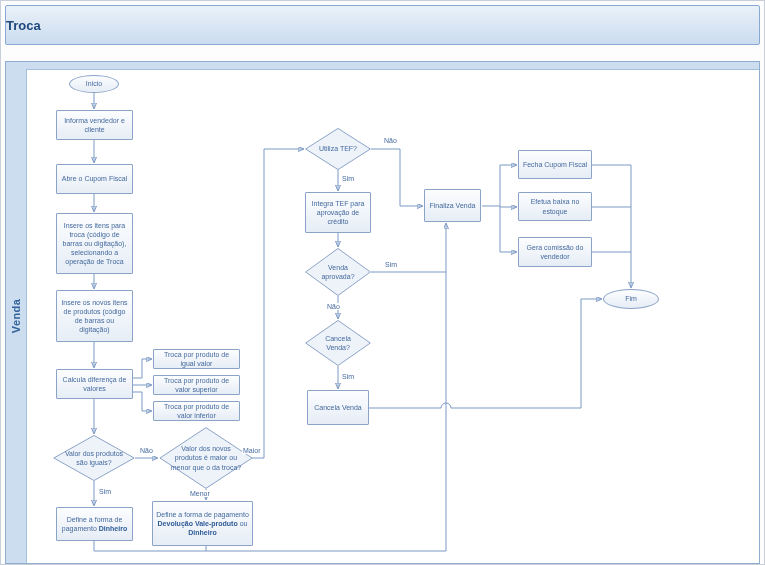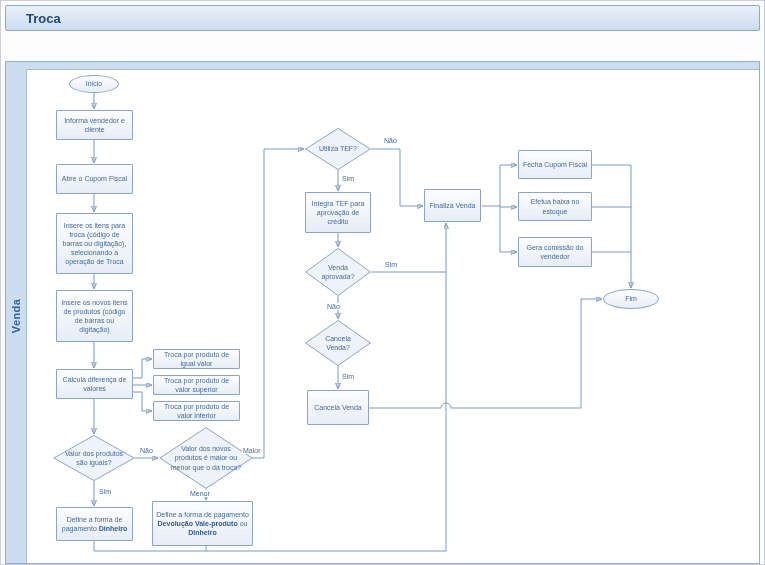--- a/index.html
+++ b/index.html
@@ -1,21 +1,21 @@
 <!DOCTYPE html>
 <html><head>
 <meta charset="utf-8">
 <style>
   html,body{margin:0;padding:0;background:#ffffff;}
   body{width:765px;height:565px;position:relative;font-family:"Liberation Sans",sans-serif;overflow:hidden;}
   .page{position:absolute;inset:0;background:#fdfdfd;border:1px solid #c8cfd9;box-sizing:border-box;}
 
-  .title-bar{position:absolute;left:4px;top:4px;width:755px;height:26px;box-sizing:border-box;
+  .title-bar{position:absolute;left:4px;top:4px;width:755px;height:40px;box-sizing:border-box;
     border:1px solid #87a9d3;border-radius:2px;background:linear-gradient(#eaf1f9,#cbdcef);
-    display:flex;align-items:center;padding-left:20px;}
+    display:flex;align-items:center;padding-left:0;}
   .title-text{color:#1f497d;font-weight:bold;font-size:13px;}
 
   .pool{position:absolute;left:4px;top:60px;width:755px;height:503px;box-sizing:border-box;
     border:1px solid #8faecf;background:#ffffff;}
   .pool-top{position:absolute;left:0;top:0;right:0;height:7px;background:#cdddf0;border-bottom:1px solid #a5bedb;}
   .lane-label{position:absolute;left:0;top:7px;bottom:0;width:20px;background:#cdddf0;border-right:1px solid #a5bedb;
     display:flex;align-items:center;justify-content:center;}
   .vtext{transform:rotate(-90deg);white-space:nowrap;color:#31639c;font-size:11px;font-weight:bold;letter-spacing:.4px;}
 
   .connectors{position:absolute;left:0;top:0;width:765px;height:565px;pointer-events:none;z-index:1;}

